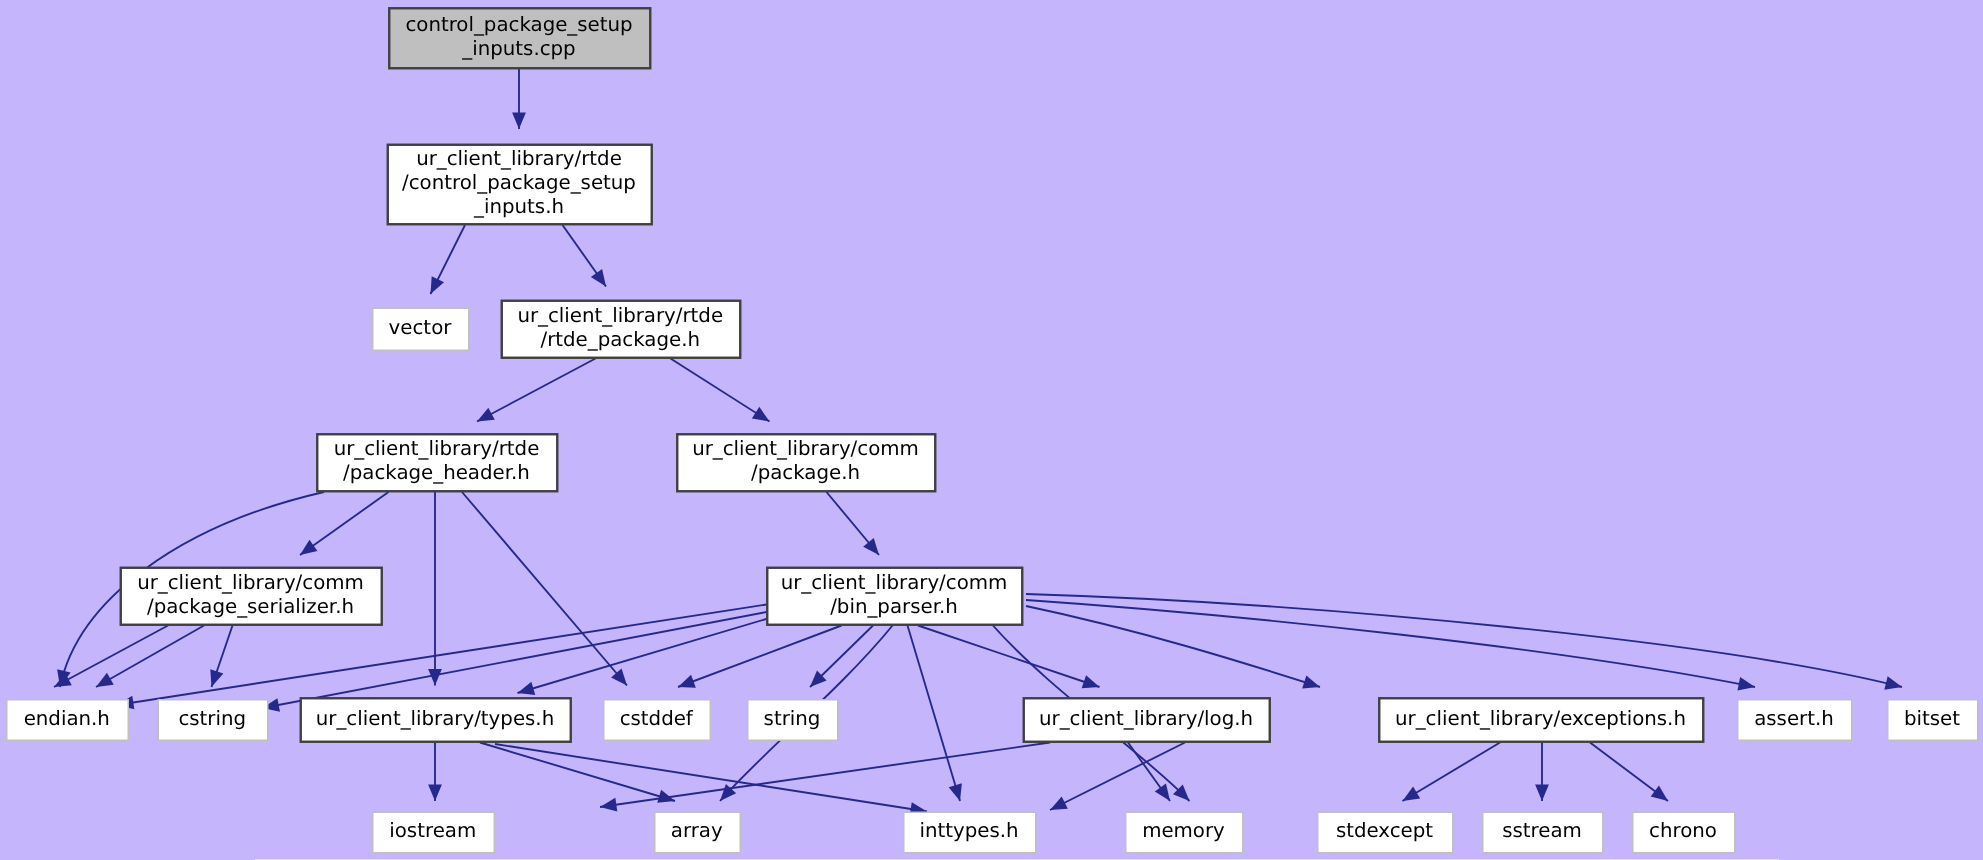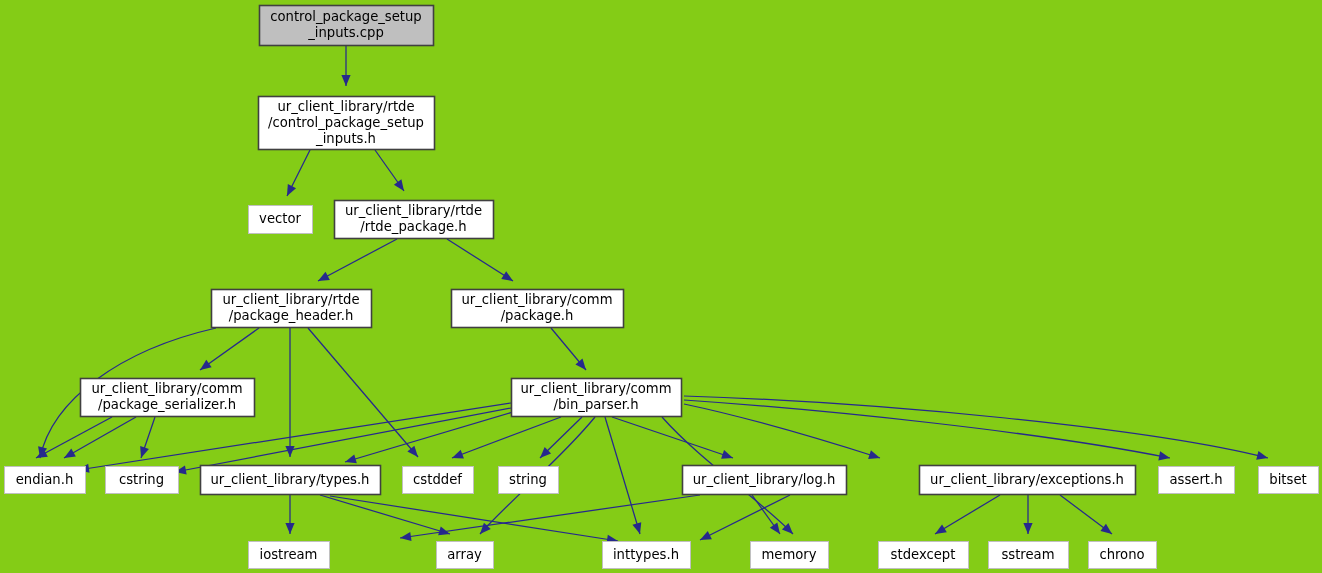--- a/index.html
+++ b/index.html
@@ -4,21 +4,21 @@
 <style>
   html, body {
     margin: 0;
     padding: 0;
     background: #ffffff;
   }
   #canvas-wrap {
     position: relative;
     width: 1322px;
     height: 573px;
-    background: #84cc16;
+    background: #c4b5fd;
     overflow: hidden;
     font-family: "DejaVu Sans", "Liberation Sans", sans-serif;
   }
   svg#graph {
     position: absolute;
     top: 0;
     left: 0;
     width: 1322px;
     height: 573px;
     display: block;

